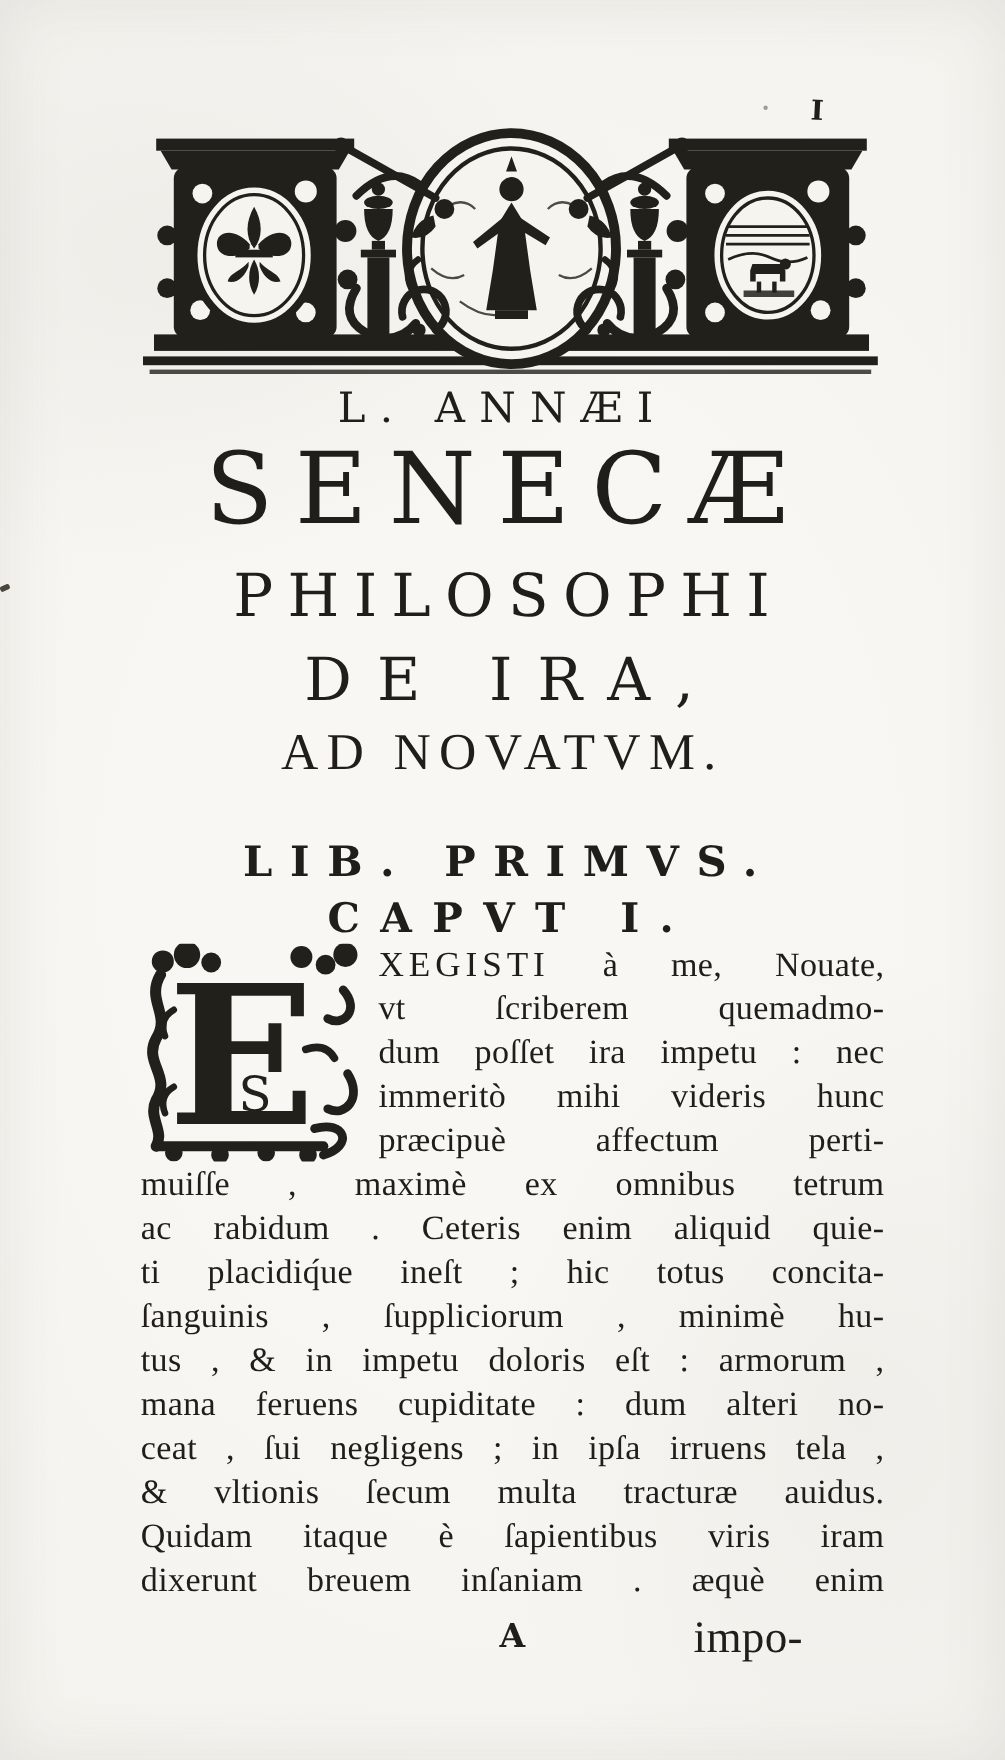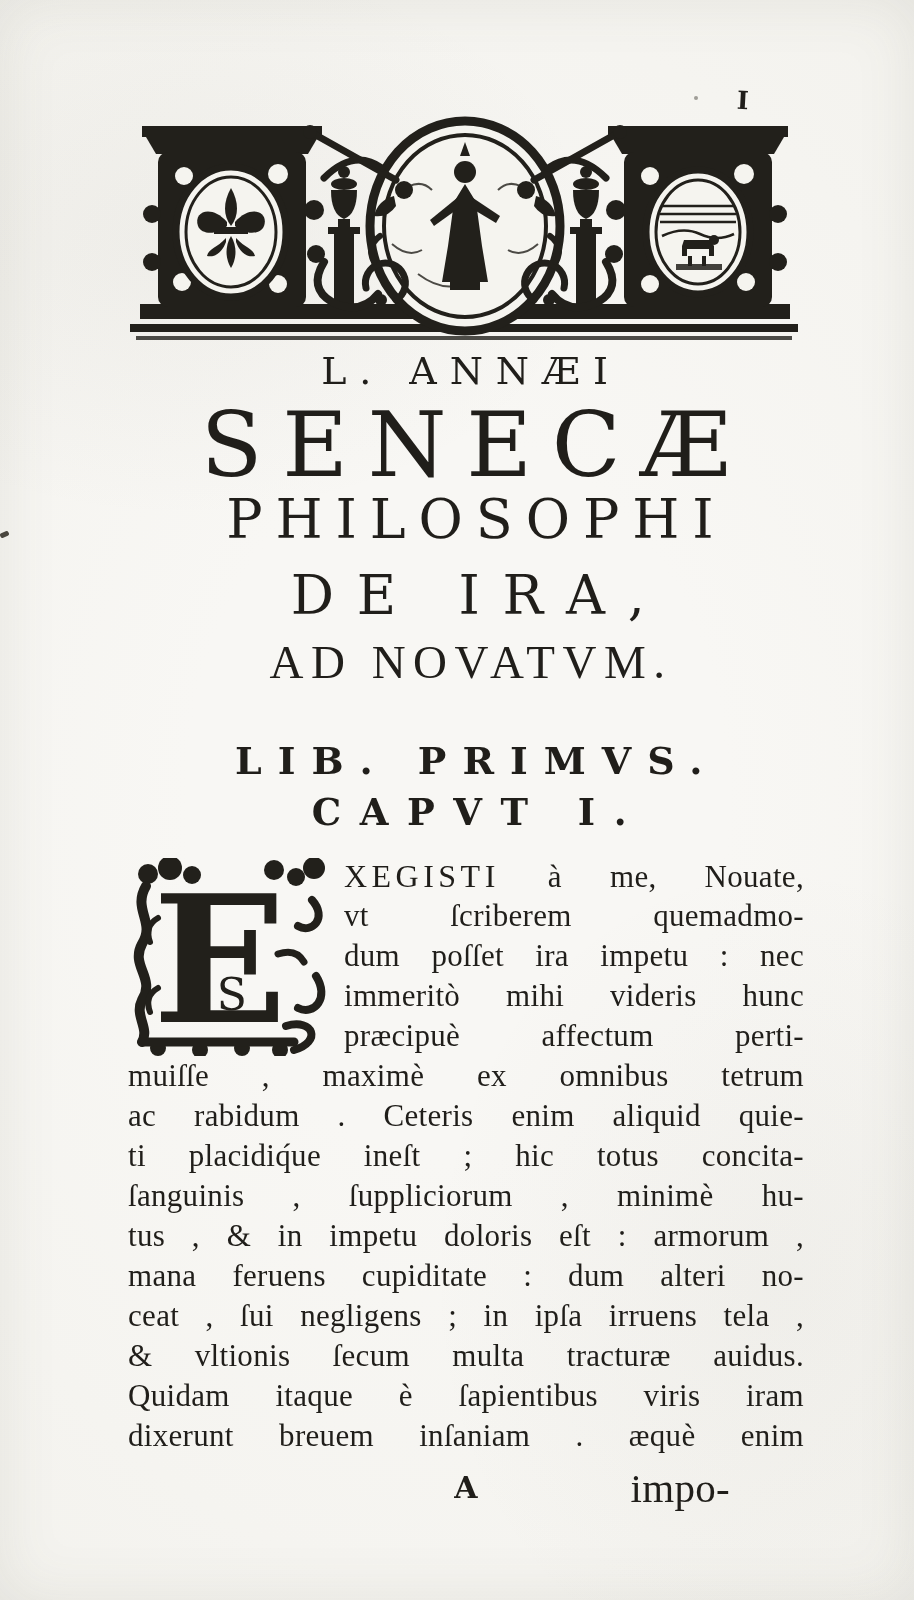--- a/index.html
+++ b/index.html
@@ -13,25 +13,25 @@
     overflow:hidden;
     font-family:"Liberation Serif", serif;
     color:#201e1a;
   }
   .folio{
     position:absolute;top:86px;left:737px;
     font-family:"DejaVu Serif", serif;font-weight:bold;font-size:25px;
     transform:rotate(3deg);
   }
   .headpiece{position:absolute;top:114px;left:128px;width:674px;height:234px;}
-  .titles{position:absolute;top:352px;left:135px;width:672px;text-align:center;}
+  .titles{position:absolute;top:352px;left:121px;width:672px;text-align:center;}
   .titles>div{white-space:nowrap;}
   .t-author-prefix{font-family:"DejaVu Serif", serif;font-size:38px;letter-spacing:0.34em;line-height:1;}
   .t-author{font-family:"DejaVu Serif", serif;font-size:90px;letter-spacing:0.22em;line-height:1.05;margin-top:8px;margin-left:0.1em;}
-  .t-epithet{font-family:"DejaVu Serif", serif;font-size:54px;letter-spacing:0.24em;line-height:1;margin-left:0.2em;}
+  .t-epithet{font-family:"DejaVu Serif", serif;font-size:54px;letter-spacing:0.24em;line-height:1;margin-top:22px;margin-left:0.2em;}
   .t-work{font-family:"DejaVu Serif", serif;font-size:54px;letter-spacing:0.42em;line-height:1;margin-top:22px;margin-left:0.3em;}
   .t-dedication{font-family:Liberation Serif, serif;font-size:47px;letter-spacing:0.16em;line-height:1;margin-top:16px;}
   .t-book{font-family:"DejaVu Serif", serif;font-weight:bold;font-size:38px;letter-spacing:0.42em;line-height:1;margin-top:56px;margin-left:0.3em;}
   .t-chapter{font-family:"DejaVu Serif", serif;font-weight:bold;font-size:37px;letter-spacing:0.50em;line-height:1;margin-top:14px;margin-left:0.4em;}
   .bodytext{
     position:absolute;top:856px;left:128px;width:676px;
     font-size:31px;line-height:40px;letter-spacing:0.01em;
   }
   .dropcap{float:left;width:202px;height:198px;margin:2px 14px 0 0;}
   .bline{text-align:justify;text-align-last:justify;height:40px;overflow:visible;}

